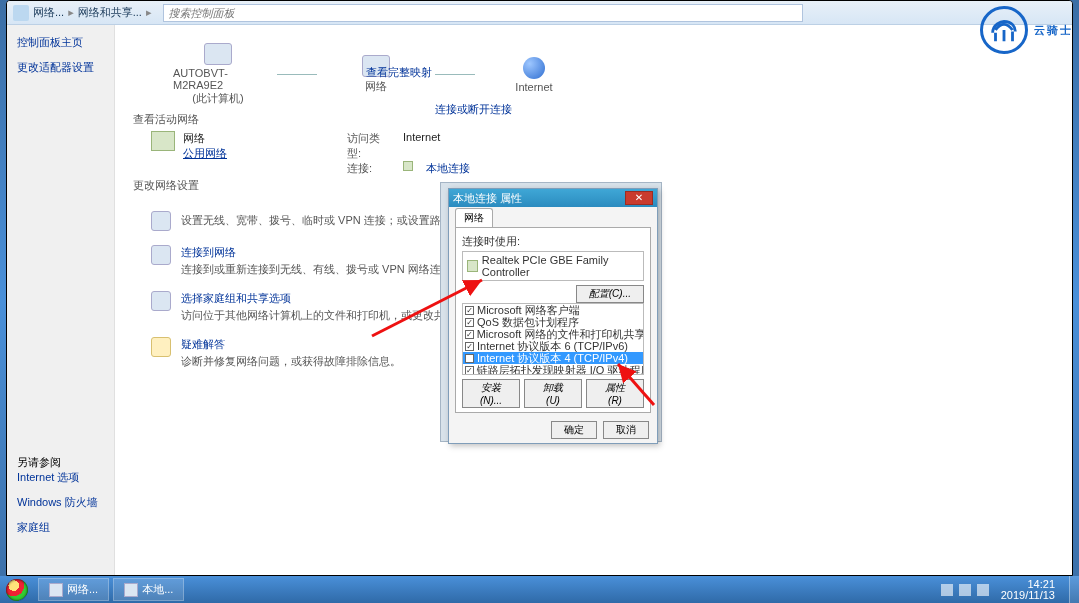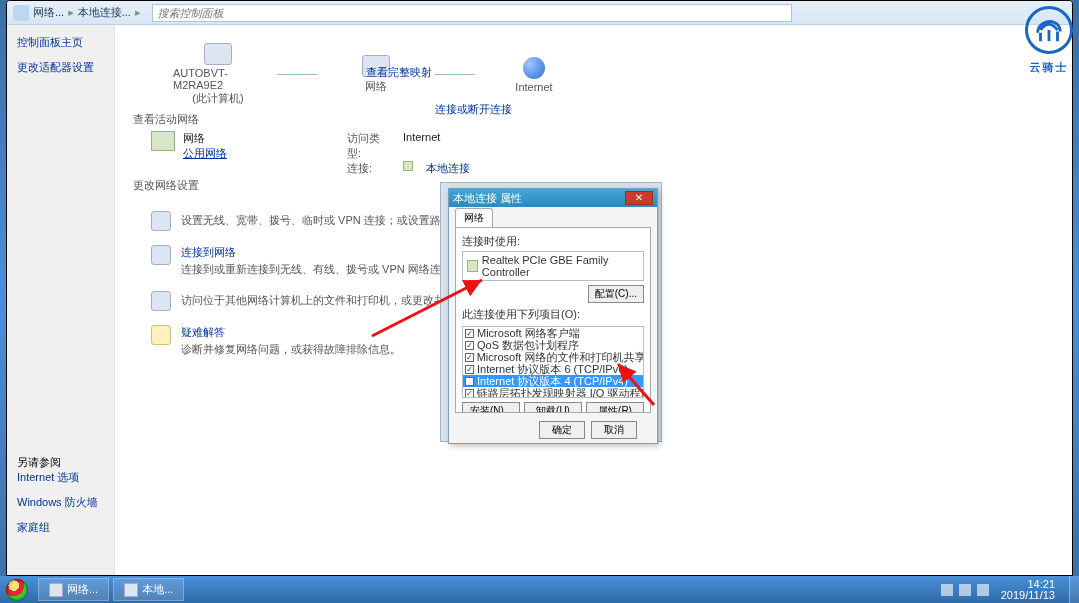--- a/index.html
+++ b/index.html
@@ -52,36 +52,36 @@
 .dlg { position:absolute; left:448px; top:188px; width:210px; height:256px; background:#f4f4f4; border:1px solid #7f9db9; z-index:5; box-shadow:2px 2px 6px rgba(0,0,0,.25); display:flex; flex-direction:column; }
 .dlg .titlebar { height:18px; background:linear-gradient(to bottom,#3fa7d6,#2b8bbf); color:#fff; display:flex; align-items:center; padding:0 4px; font-size:10px; }
 .dlg .titlebar .close { margin-left:auto; width:28px; height:14px; background:#c93b2e; border:1px solid #9a2c22; text-align:center; line-height:12px; color:#fff; cursor:pointer; font-size:10px;}
 .dlg .tabbar { height:20px; display:flex; align-items:flex-end; padding:0 6px; background:#f4f4f4; }
 .dlg .tabbar .tab { border:1px solid #aaa; border-bottom:none; background:#fff; padding:2px 8px; font-size:10px; border-radius:3px 3px 0 0; }
 .dlg .panel { flex:1; margin:0 6px 4px 6px; border:1px solid #aaa; background:#fff; padding:6px; font-size:10px; color:#333; overflow:hidden; }
 .dlg .panel .lbl { margin-bottom:2px; }
 .dlg .panel .adap { border:1px solid #bbb; padding:2px 4px; display:flex; gap:4px; align-items:center; margin-bottom:4px; }
 .dlg .panel .adap .aico{ width:12px;height:12px;background:#d8e6c8;border:1px solid #9ab57a;}
 .dlg .panel .cfg { float:right; }
-.dlg .panel button { font-size:10px; padding:1px 6px; border:1px solid #888; background:#efefef; cursor:pointer; }
+.dlg .panel button { font-size:10px; padding:1px 12px; border:1px solid #888; background:#efefef; cursor:pointer;font-style:italic; }
 .dlg .panel .listbox { clear:both; border:1px solid #bbb; height:72px; overflow:hidden; margin:4px 0; }
 .dlg .panel .listbox .row { display:flex; align-items:center; gap:3px; padding:0 2px; height:12px; line-height:12px; white-space:nowrap; }
 .dlg .panel .listbox .row.sel { background:#3399ff; color:#fff; }
 .dlg .panel .listbox .chk { width:9px;height:9px;border:1px solid #666;background:#fff;font-size:8px;line-height:8px;text-align:center; }
 .dlg .panel .btnrow { display:flex; gap:4px; margin:4px 0; }
 .dlg .panel .btnrow button { flex:1; }
-.dlg .okbar { display:flex; justify-content:flex-end; gap:6px; padding:4px 20px; }
+.dlg .okbar { display:flex; justify-content:flex-end; gap:6px; padding:4px 8px; }
 .dlg .okbar button { font-size:10px; padding:1px 12px; border:1px solid #888; background:#efefef; cursor:pointer; }
 
 
 .arrow { position:absolute; z-index:8; }
 .arrow svg { overflow:visible; }
 
 
-.wm { position:absolute; right:6px; top:6px; display:flex; align-items:center; gap:6px; z-index:20; color:#1766c8; font-size:30px; font-weight:700; letter-spacing:2px;flex-direction:column; }
+.wm { position:absolute; right:6px; top:6px; display:flex; align-items:center; gap:6px; z-index:20; color:#1766c8; font-size:30px; font-weight:700; letter-spacing:2px; }
 .wm .circ { width:48px;height:48px;border:3px solid #1766c8;border-radius:50%;display:flex;align-items:center;justify-content:center; }
 .wm .circ svg { width:34px;height:34px; }
 
 
 .taskbar { position:absolute; left:0; bottom:0; width:1079px; height:27px; background:linear-gradient(to bottom,#4a90d9,#2f6aa8); display:flex; align-items:center; color:#fff; font-size:10px; }
 .taskbar .start { width:34px;height:27px;display:flex;align-items:center;justify-content:center; }
 .taskbar .start .orb{ width:22px;height:22px;border-radius:50%;background:radial-gradient(circle at 35% 30%,#ffe37a 0 25%,#e23 25% 50%,#3c3 50% 75%,#39f 75% 100%); box-shadow:0 0 3px #000 inset;}
 .taskbar .tbtn { height:23px; padding:0 10px; margin-left:4px; background:rgba(255,255,255,.14); border:1px solid rgba(255,255,255,.25); display:flex; align-items:center; gap:4px; cursor:pointer; }
 .taskbar .tbtn .ti { width:14px;height:14px;background:#dbe6f2;border:1px solid #aac;}
 .taskbar .tray { margin-left:auto; display:flex; align-items:center; gap:6px; padding:0 8px; }
@@ -90,21 +90,21 @@
 .taskbar .showdt { width:10px; height:27px; border-left:1px solid rgba(255,255,255,.35); background:rgba(255,255,255,.1); margin-left:6px; cursor:pointer;}
 </style>
 </head>
 <body>
 
 <div class="win">
   <div class="win-title">
     <span class="nav-ico"></span>
     <span>网络...</span>
     <span class="bc-sep">▸</span>
-    <span>本地连接...</span>
+    <span>网络和共享...</span>
     <span class="bc-sep">▸</span>
     <input class="search" placeholder="搜索控制面板" style="">
   </div>
   <div class="win-body">
     <div class="side">
       <a>控制面板主页</a>
       <a>更改适配器设置</a>
       <div class="sp">另请参阅</div>
       <a>Internet 选项</a>
       <a>Windows 防火墙</a>
@@ -166,20 +166,21 @@
         <div class="task">
             <div class="tico"></div>
             <div class="tx">
               <div class="link">连接到网络</div>
               <div class="desc">连接到或重新连接到无线、有线、拨号或 VPN 网络连接。</div>
             </div>
           </div>
         <div class="task">
             <div class="tico"></div>
             <div class="tx">
+              <div class="link">选择家庭组和共享选项</div>
               <div class="desc">访问位于其他网络计算机上的文件和打印机，或更改共享设置。</div>
             </div>
           </div>
         <div class="task">
             <div class="tico y"></div>
             <div class="tx">
               <div class="link">疑难解答</div>
               <div class="desc">诊断并修复网络问题，或获得故障排除信息。</div>
             </div>
           </div>
@@ -197,21 +198,20 @@
   <div class="tabbar">
     <div class="tab">网络</div>
   </div>
   <div class="panel">
     <div class="lbl">连接时使用:</div>
     <div class="adap">
       <span class="aico"></span>
       <span>Realtek PCIe GBE Family Controller</span>
     </div>
     <button class="cfg">配置(C)...</button>
-    <div class="lbl" style="clear:both;padding-top:4px">此连接使用下列项目(O):</div>
     <div class="listbox" id="lb">
         <div class="row">
           <span class="chk">✓</span>
           <span>Microsoft 网络客户端</span>
         </div>
         <div class="row">
           <span class="chk">✓</span>
           <span>QoS 数据包计划程序</span>
         </div>
         <div class="row">

